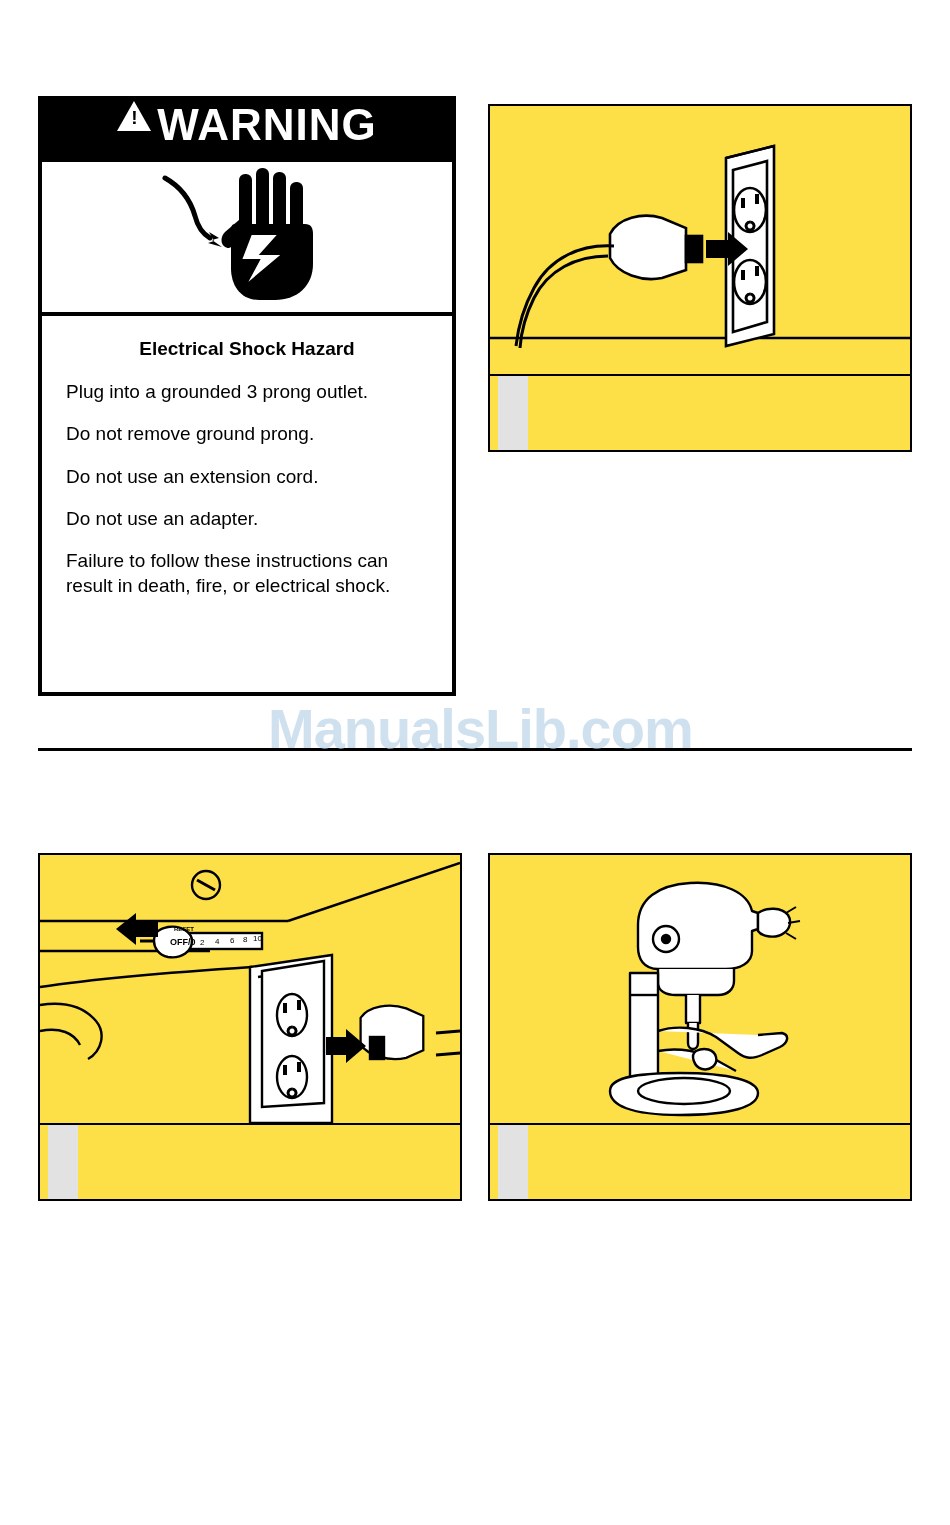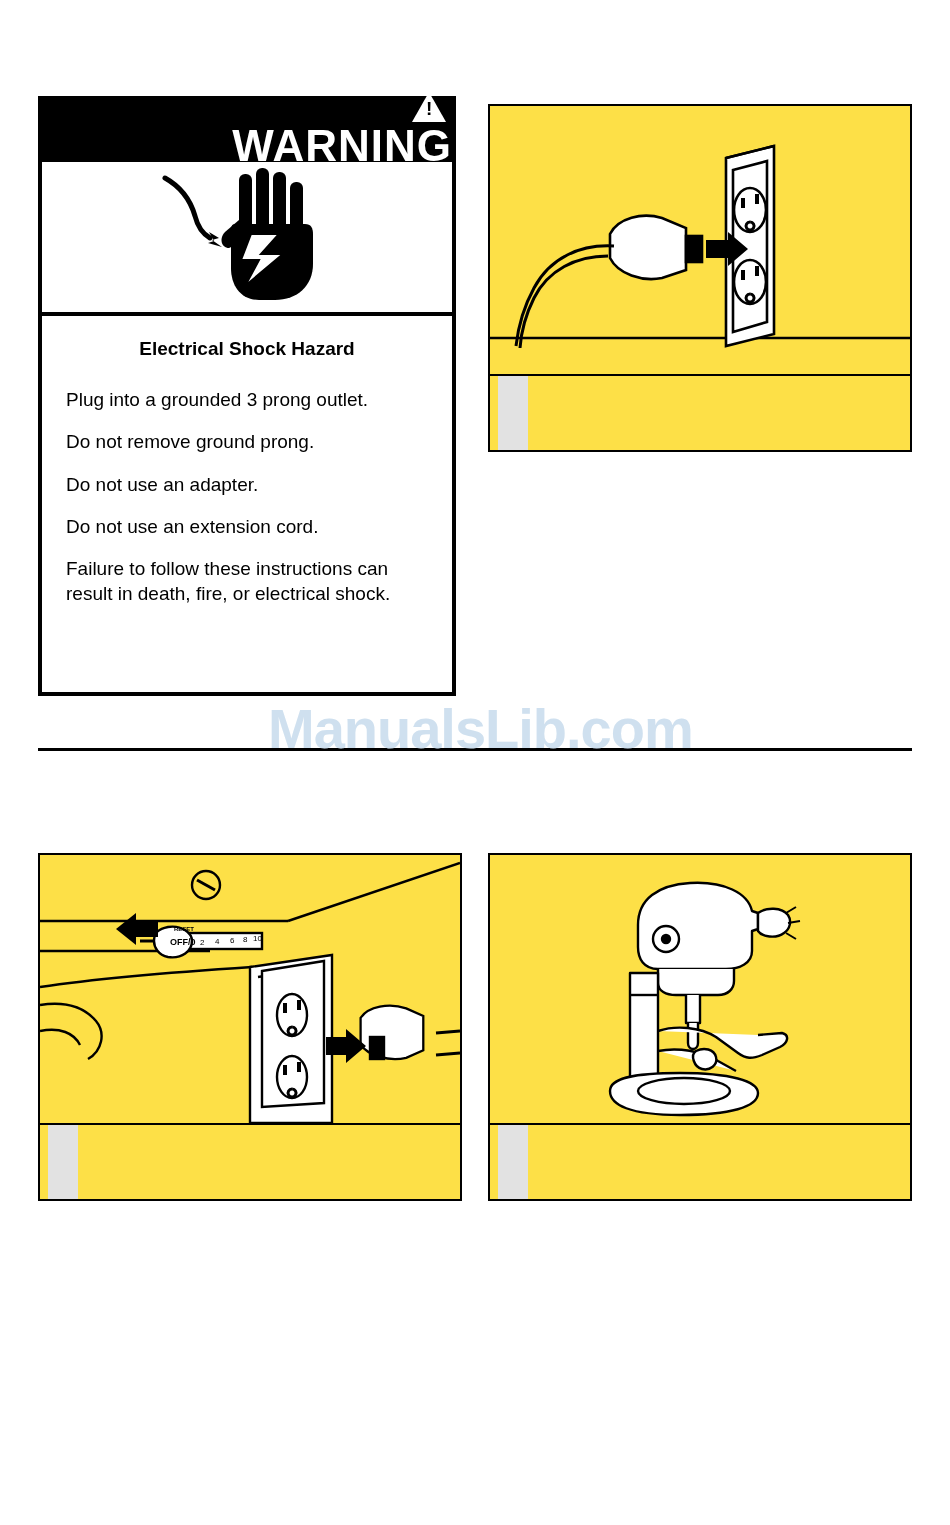--- a/index.html
+++ b/index.html
@@ -24,24 +24,23 @@
     width: 418px;
     height: 600px;
     border: 4px solid #000;
     box-sizing: border-box;
     background: #fff;
   }
   .warning-header {
     height: 62px;
     background: #000;
     display: flex;
-    align-items: flex-end;
+    align-items: flex-start;
     justify-content: center;
     position: relative;
-    flex-direction: column;
   }
   .warning-header .wtri {
     width: 0; height: 0;
     border-left: 17px solid transparent;
     border-right: 17px solid transparent;
     border-bottom: 30px solid #ffffff;
     position: relative;
     margin-right: 6px;
     top: 1px;
   }
@@ -76,21 +75,21 @@
     transform: translateX(-50%);
   }
 
   .warning-body {
     padding: 22px 24px 10px 24px;
   }
   .warning-title {
     text-align: center;
     font-size: 19px;
     font-weight: bold;
-    margin-bottom: 28px;
+    margin-bottom: 20px;
   }
   .warning-line {
     font-size: 19px;
     font-weight: normal;
     line-height: 1.28;
     margin-bottom: 18px;
   }
   .warning-line:last-child { margin-bottom: 8px; }
 
   
@@ -194,22 +193,22 @@
 
         <path d="M104 66 L132 66 L114 86 L136 86 L98 118 L112 92 L94 92 Z" fill="none" stroke="#000" stroke-width="2"></path>
       </svg>
     </div>
   </div>
 
   <div class="warning-body">
     <div class="warning-title">Electrical Shock Hazard</div>
     <div class="warning-line">Plug into a grounded 3 prong outlet.</div>
     <div class="warning-line">Do not remove ground prong.</div>
+    <div class="warning-line">Do not use an extension cord.</div>
     <div class="warning-line">Do not use an adapter.</div>
-    <div class="warning-line">Do not use an extension cord.</div>
     <div class="warning-line">Failure to follow these instructions can result in death, fire, or electrical shock.</div>
   </div>
 </div>
 
 <div class="panel" id="panel-outlet-top">
   <div class="art">
     <svg width="420" height="268" viewBox="0 0 420 268" xmlns="http://www.w3.org/2000/svg">
       <g fill="none" stroke="#000" stroke-width="2.6">
 
         <path d="M0 232 L420 232"></path>

